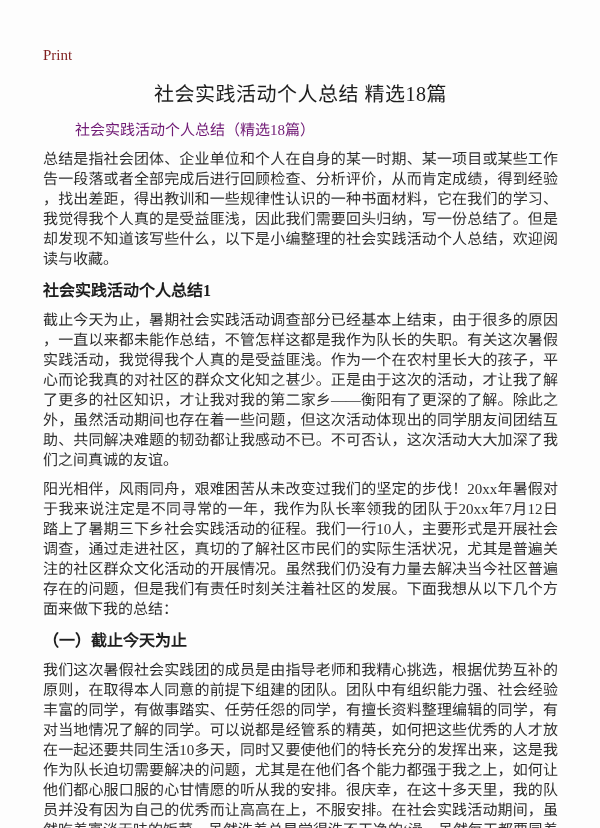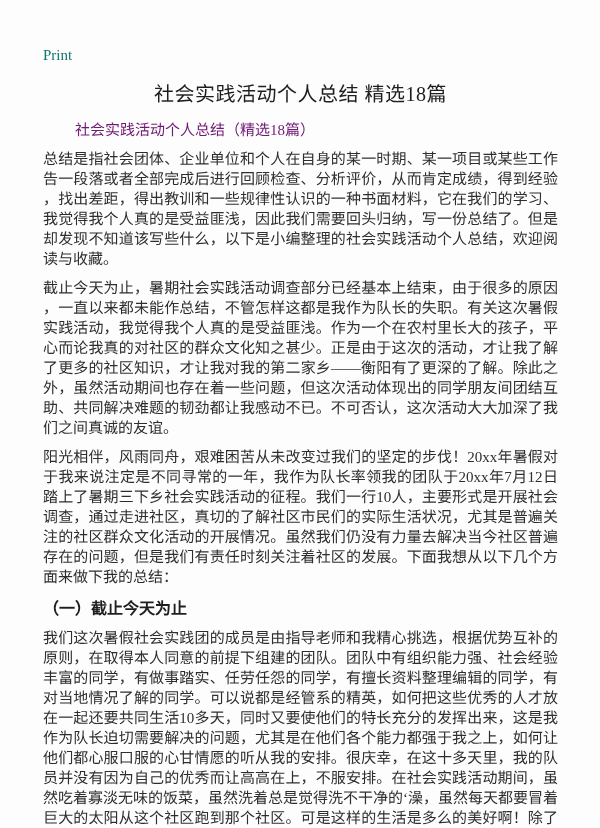--- a/index.html
+++ b/index.html
@@ -17,21 +17,21 @@
   .page {
     box-sizing: border-box;
     width: 600px;
     height: 828px;
     padding: 46px 42px 0 43px;
     background: #fdfdfd;
   }
   .print-label {
     font-size: 15px;
     line-height: 18px;
-    color: #0f766e;
+    color: #7f1d1d;
     display: inline-block;
     cursor: pointer;
   }
   .doc-title {
     margin: 17px 0 0 0;
     font-size: 20px;
     line-height: 26px;
     font-weight: normal;
     text-align: center;
     color: #1e1e1e;
@@ -67,20 +67,21 @@
 <div class="page">
 
   <span class="print-label">Print</span>
 
   <h1 class="doc-title">社会实践活动个人总结 精选18篇</h1>
 
   <div class="doc-subtitle">社会实践活动个人总结（精选18篇）</div>
 
   <p class="body-para">总结是指社会团体、企业单位和个人在自身的某一时期、某一项目或某些工作告一段落或者全部完成后进行回顾检查、分析评价，从而肯定成绩，得到经验，找出差距，得出教训和一些规律性认识的一种书面材料，它在我们的学习、我觉得我个人真的是受益匪浅，因此我们需要回头归纳，写一份总结了。但是却发现不知道该写些什么，以下是小编整理的社会实践活动个人总结，欢迎阅读与收藏。</p>
 
+  <h2 class="section-heading">社会实践活动个人总结1</h2>
 
   <p class="body-para">截止今天为止，暑期社会实践活动调查部分已经基本上结束，由于很多的原因，一直以来都未能作总结，不管怎样这都是我作为队长的失职。有关这次暑假实践活动，我觉得我个人真的是受益匪浅。作为一个在农村里长大的孩子，平心而论我真的对社区的群众文化知之甚少。正是由于这次的活动，才让我了解了更多的社区知识，才让我对我的第二家乡——衡阳有了更深的了解。除此之外，虽然活动期间也存在着一些问题，但这次活动体现出的同学朋友间团结互助、共同解决难题的韧劲都让我感动不已。不可否认，这次活动大大加深了我们之间真诚的友谊。</p>
 
   <p class="body-para">阳光相伴，风雨同舟，艰难困苦从未改变过我们的坚定的步伐！20xx年暑假对于我来说注定是不同寻常的一年，我作为队长率领我的团队于20xx年7月12日踏上了暑期三下乡社会实践活动的征程。我们一行10人，主要形式是开展社会调查，通过走进社区，真切的了解社区市民们的实际生活状况，尤其是普遍关注的社区群众文化活动的开展情况。虽然我们仍没有力量去解决当今社区普遍存在的问题，但是我们有责任时刻关注着社区的发展。下面我想从以下几个方面来做下我的总结：</p>
 
   <h2 class="section-heading">（一）截止今天为止</h2>
 
   <p class="body-para">我们这次暑假社会实践团的成员是由指导老师和我精心挑选，根据优势互补的原则，在取得本人同意的前提下组建的团队。团队中有组织能力强、社会经验丰富的同学，有做事踏实、任劳任怨的同学，有擅长资料整理编辑的同学，有对当地情况了解的同学。可以说都是经管系的精英，如何把这些优秀的人才放在一起还要共同生活10多天，同时又要使他们的特长充分的发挥出来，这是我作为队长迫切需要解决的问题，尤其是在他们各个能力都强于我之上，如何让他们都心服口服的心甘情愿的听从我的安排。很庆幸，在这十多天里，我的队员并没有因为自己的优秀而让高高在上，不服安排。在社会实践活动期间，虽然吃着寡淡无味的饭菜，虽然洗着总是觉得洗不干净的‘澡，虽然每天都要冒着巨大的太阳从这个社区跑到那个社区。可是这样的生活是多么的美好啊！除了忙碌外，我感受到的是围绕在我们每个人中间的融洽氛围，工作中，大家互相交流学习的激情感染了空气中安静的因子；闲余</p>
 
 </div>

